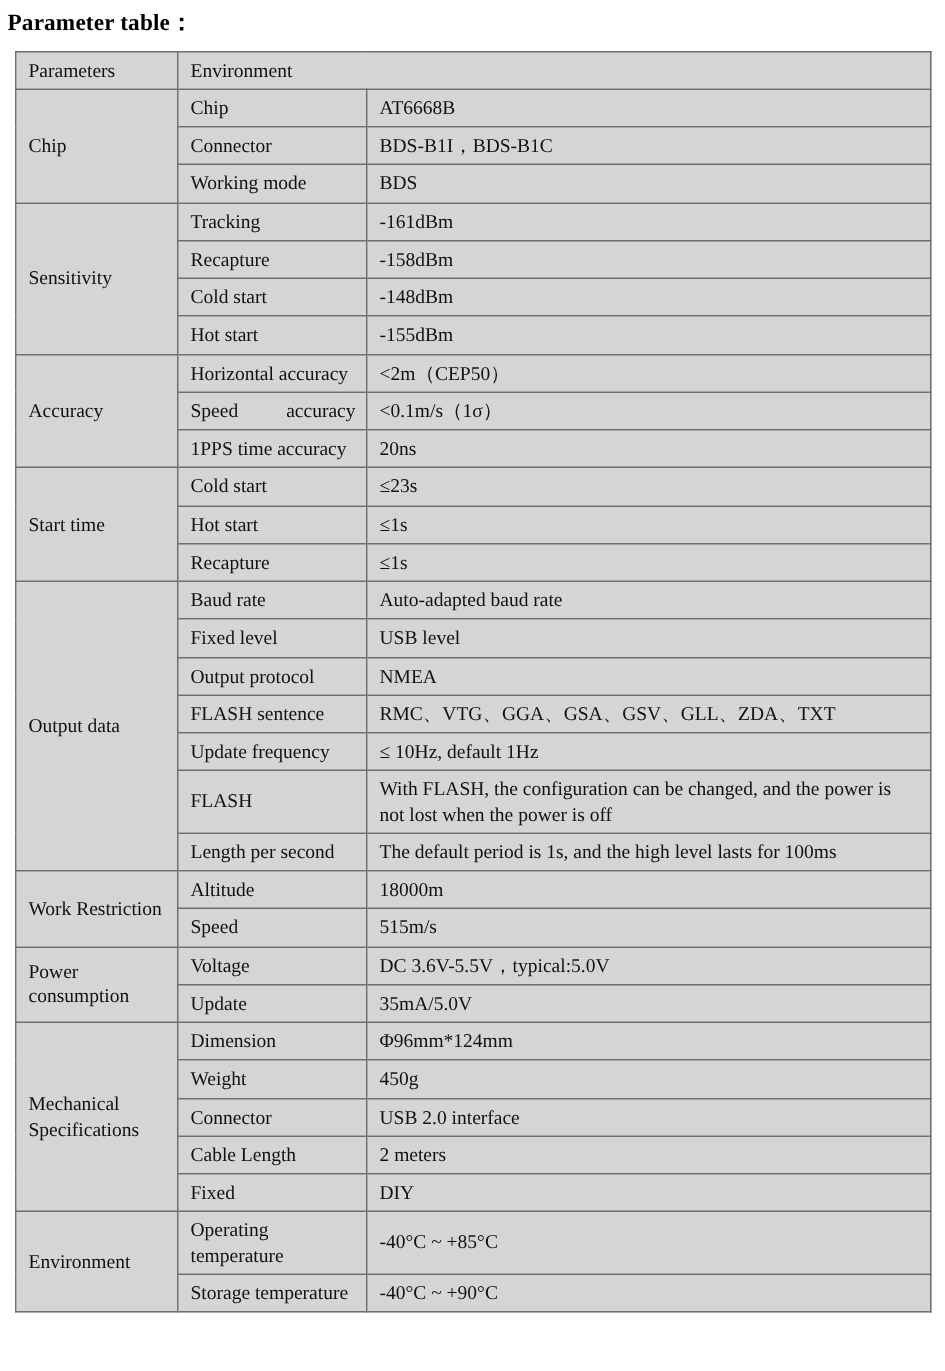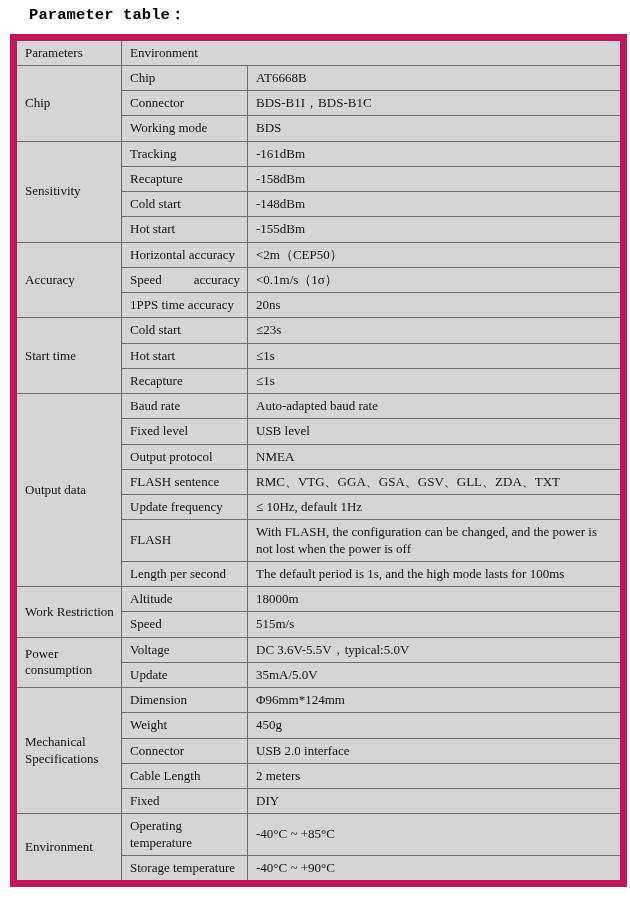--- a/index.html
+++ b/index.html
@@ -14,37 +14,37 @@
     color: #111111;
     overflow: hidden;
   }
   .page {
     position: relative;
     width: 630px;
     height: 914px;
     box-sizing: border-box;
   }
   .page-title {
-    font-family: Liberation Mono, monospace;
+    font-family: Liberation Serif, serif;
     font-weight: bold;
     font-size: 15.5px;
     line-height: 1;
     color: #000000;
-    padding: 8px 0 0 29px;
+    padding: 8px 0 0 5px;
     letter-spacing: 0.1px;
   }
   .table-wrap {
     margin: 10px 10px 0 10px;
     width: 610px;
   }
   table.param-table {
     border-collapse: collapse;
     width: 610px;
     table-layout: fixed;
-    border: 7px solid #be185d;
+    border: 1px solid #be185d;
   }
   table.param-table td {
     border: 1px solid #6e6e6e;
     background: #d5d5d5;
     font-size: 13px;
     line-height: 1.25;
     color: #111111;
     padding: 4px 7px 4px 8px;
     vertical-align: middle;
     word-wrap: break-word;
@@ -171,21 +171,21 @@
           <tr>
             <td>Update frequency</td>
             <td>≤ 10Hz, default 1Hz</td>
           </tr>
           <tr>
             <td>FLASH</td>
             <td>With FLASH, the configuration can be changed, and the power is not lost when the power is off</td>
           </tr>
           <tr>
             <td>Length per second</td>
-            <td>The default period is 1s, and the high mode lasts for 100ms</td>
+            <td>The default period is 1s, and the high level lasts for 100ms</td>
           </tr>
           <tr>
             <td class="group" rowspan="2">Work Restriction</td>
             <td>Altitude</td>
             <td>18000m</td>
           </tr>
           <tr>
             <td>Speed</td>
             <td>515m/s</td>
           </tr>

